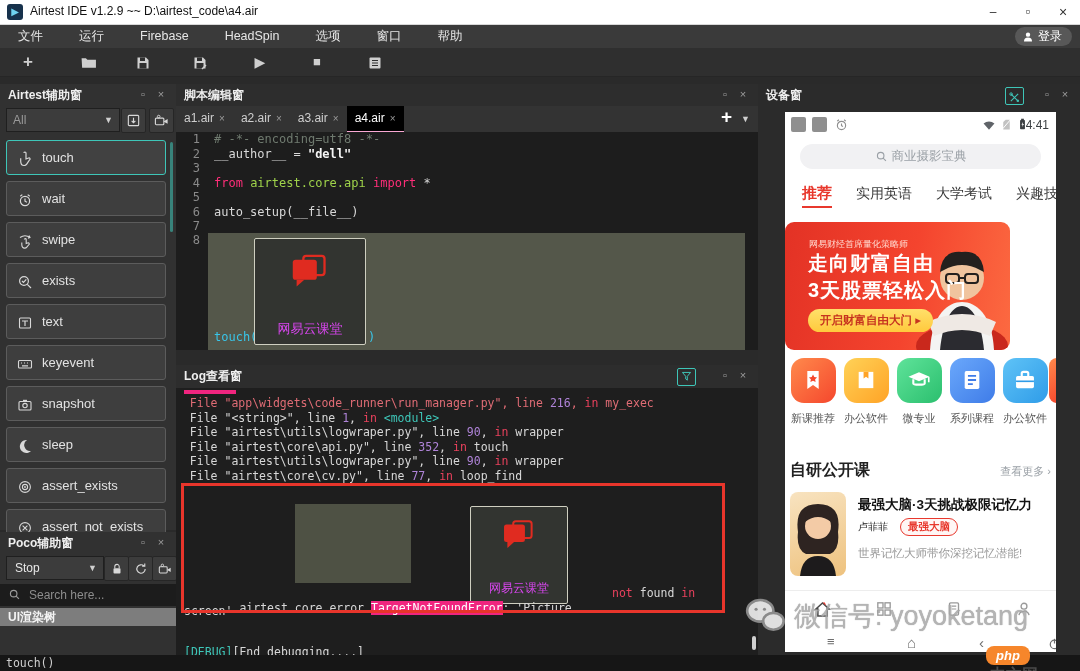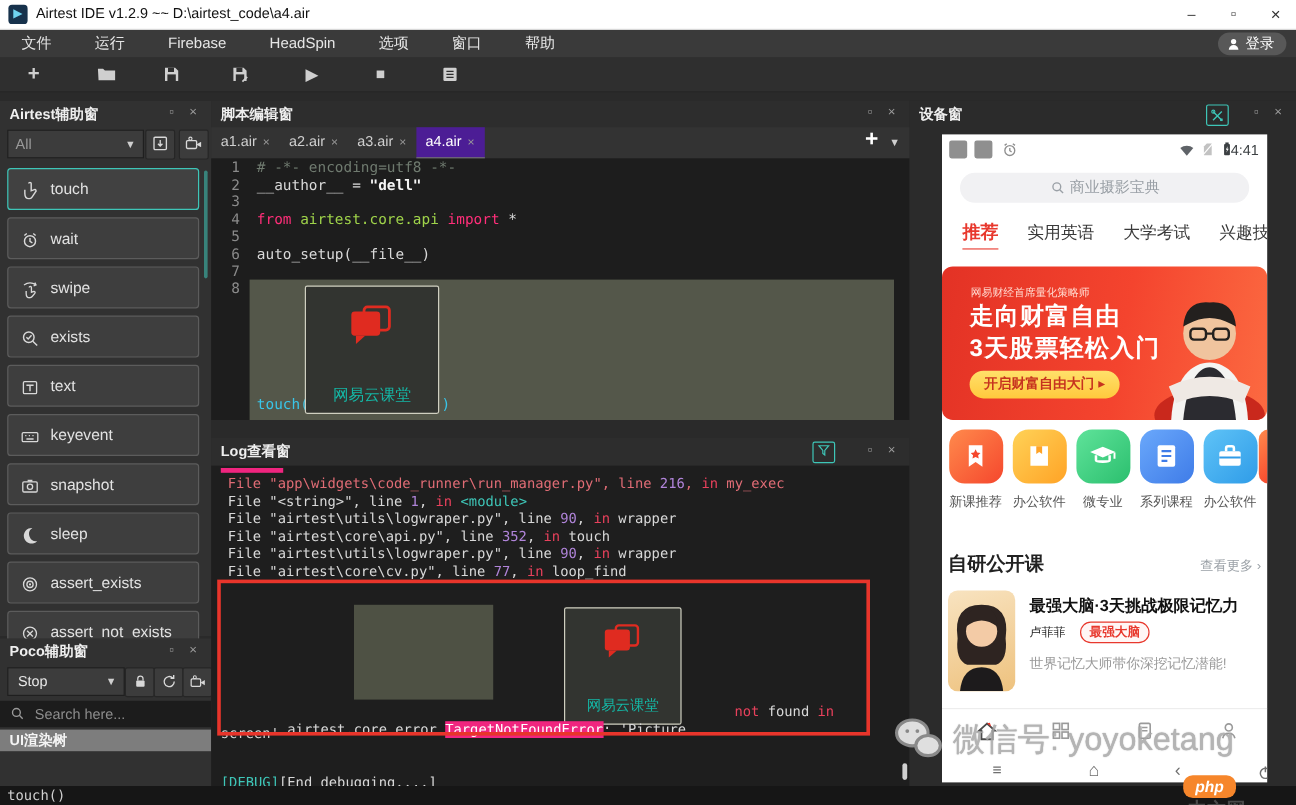--- a/index.html
+++ b/index.html
@@ -43,31 +43,31 @@
       color:#e8e8e8;font-size:12px;line-height:22px;padding-left:8px;}
   #pocoMode .caret{position:absolute;right:6px;top:0;color:#cfcfcf;font-size:9px;}
   #pocoSearch{position:absolute;left:0;top:52px;width:176px;height:22px;background:#1c1c1c;color:#8d8d8d;font-size:12px;line-height:22px;}
   #pocoTree{position:absolute;left:0;top:76px;width:168px;height:18px;background:#7d7d7d;color:#f4f4f4;
       font-size:12px;font-weight:bold;line-height:18px;padding-left:8px;}
   
   #editorPanel{left:176px;top:84px;width:582px;height:266px;background:#2d2d2d;}
   #tabbar{position:absolute;left:0;top:22px;width:582px;height:26px;background:#333;}
   .etab{float:left;height:25px;padding:0 8px;font-size:12px;color:#cfcfcf;line-height:25px;}
   .etab .x{color:#9a9a9a;margin-left:5px;font-size:10px;}
-  .etab.active{background:#4c1d95;border-bottom:2px solid #737373;color:#fff;}
+  .etab.active{background:#000000;border-bottom:2px solid #f9a8d4;color:#fff;}
   #tabplus{position:absolute;right:26px;top:22px;color:#fff;font-size:19px;font-weight:bold;}
   #tabcaret{position:absolute;right:8px;top:30px;color:#cfcfcf;font-size:9px;}
   #codeArea{position:absolute;left:0;top:48px;width:582px;height:218px;background:#1d1d1d;overflow:hidden;}
   .cl{position:relative;height:14.5px;font-size:12px;line-height:14.5px;white-space:pre;}
   .cl .g{position:absolute;left:0;top:0;width:24px;text-align:right;color:#8a8a8a;}
   .cl .c{position:absolute;left:38px;top:0;}
   #hlblock{position:absolute;left:32px;top:101px;width:537px;height:117px;background:#54574a;}
   #hlblock .g8{position:absolute;left:-32px;top:0;width:24px;text-align:right;color:#8a8a8a;font-size:12px;}
   .thumb{position:absolute;background:#323430;border:1px solid #cfcfc0;border-radius:2px;text-align:center;}
-  .thumb .lbl{position:absolute;left:0;right:0;bottom:6px;color:#14b8a6;font-size:13px;}
+  .thumb .lbl{position:absolute;left:0;right:0;bottom:6px;color:#d946ef;font-size:13px;}
   
   #logPanel{left:176px;top:365px;width:582px;height:290px;background:#2d2d2d;}
   #logBody{position:absolute;left:0;top:23px;width:582px;height:267px;background:#1e1e1e;overflow:hidden;}
   .ll{position:relative;height:14.5px;font-size:11.5px;line-height:14.5px;white-space:pre;color:#d8d8d8;}
   .tk-w{color:#d8d8d8}.tk-n{color:#b084d9}.tk-r{color:#e8415c}.tk-t{color:#3ec6b8}.tk-sal{color:#e06c75}
   .tk-cmt{color:#6f7a6f}.tk-pl{color:#d8d8d8}.tk-str{color:#f5f5f5;font-weight:bold}
   .tk-kw{color:#ff2e79}.tk-mod{color:#9fd34a}.tk-fn{color:#39c5e8}
   .errhl{background:#f0257f;color:#fff;}
   #logsliver{position:absolute;left:8px;top:2px;width:52px;height:4px;background:#f0257f;}
   #logScroll{position:absolute;right:2px;top:248px;width:4px;height:14px;background:#cfcfcf;border-radius:2px;}
@@ -77,21 +77,21 @@
   #toolsbox{position:absolute;right:56px;top:3px;width:17px;height:16px;border:1px solid #3ec6b8;border-radius:2px;text-align:center;}
   #phone{position:absolute;left:27px;top:28px;width:271px;height:540px;background:#ffffff;overflow:hidden;}
   #pstatus{position:absolute;left:0;top:0;width:271px;height:26px;}
   #pstatus .sq{position:absolute;top:5px;width:15px;height:15px;background:#8f8f8f;border-radius:2px;}
   #ptime{position:absolute;right:7px;top:6px;font-size:12px;color:#3c4043;}
   #psearch{position:absolute;left:15px;top:32px;width:241px;height:25px;background:#f1f1f3;border-radius:13px;
       text-align:center;color:#9aa0a6;font-size:12.5px;line-height:25px;}
   #ptabs{position:absolute;left:5px;top:68px;width:266px;height:28px;white-space:nowrap;overflow:hidden;}
   .ptab{display:inline-block;font-size:14px;color:#3a3a3a;margin:0 12px;line-height:26px;text-align:center;}
   .ptab.active{color:#e8382d;font-weight:bold;font-size:15px;border-bottom:3px solid #e8382d;}
-  #banner{position:absolute;left:0px;top:110px;width:271px;height:128px;border-radius:9px;
+  #banner{position:absolute;left:0px;top:110px;width:225px;height:128px;border-radius:9px;
       background:linear-gradient(100deg,#e33225 0%,#f4442e 55%,#fc6a41 100%);overflow:hidden;}
   #banner .sub{position:absolute;left:24px;top:16px;font-size:9px;color:#ffd9cf;}
   #banner .h1{position:absolute;left:23px;top:28px;font-size:20px;font-weight:bold;color:#fff;letter-spacing:1px;}
   #banner .h2{position:absolute;left:23px;top:55px;font-size:20px;font-weight:bold;color:#fff;letter-spacing:1px;}
   #banner .btn{position:absolute;left:23px;top:87px;height:23px;border-radius:13px;padding:0 12px;
       background:linear-gradient(180deg,#ffe06a,#ffc93d);color:#c7331f;font-size:11.5px;font-weight:bold;line-height:23px;}
   #dots{position:absolute;left:84px;top:117px;}
   #quick{position:absolute;left:2px;top:246px;width:269px;height:88px;}
   .qitem{position:absolute;top:0;width:52px;text-align:center;}
   .qitem .tile{width:45px;height:45px;margin:0 auto;border-radius:13px;position:relative;}

